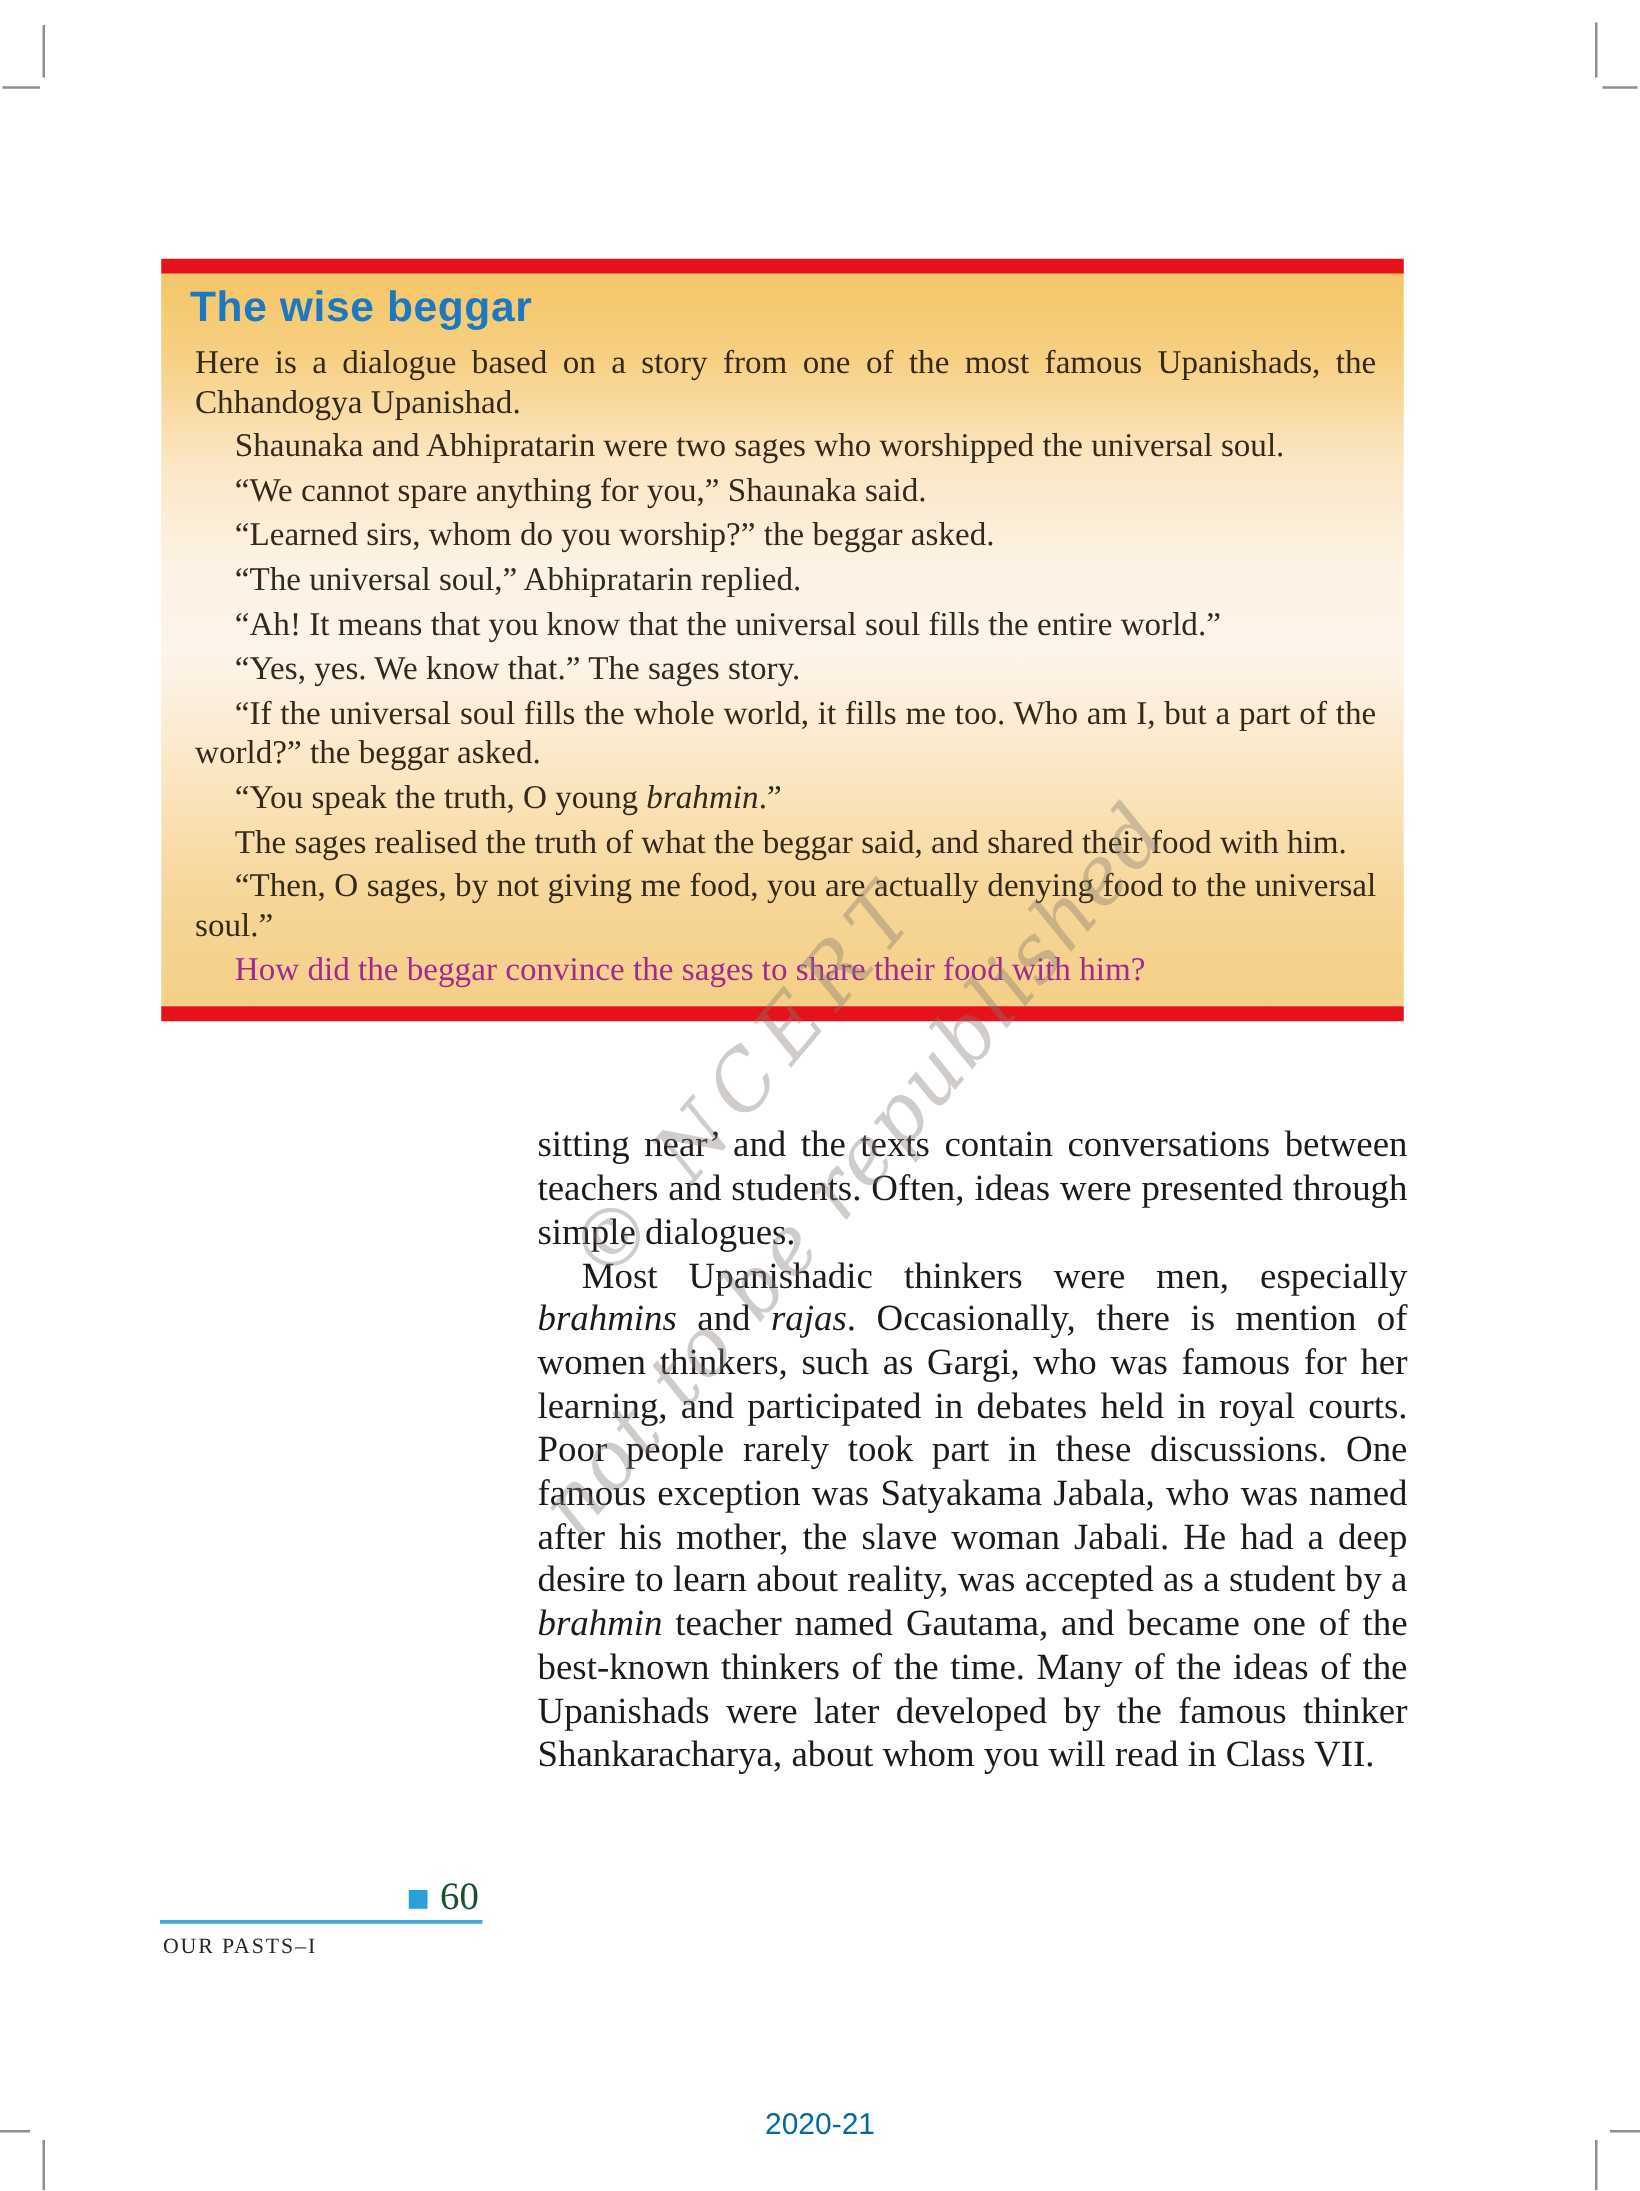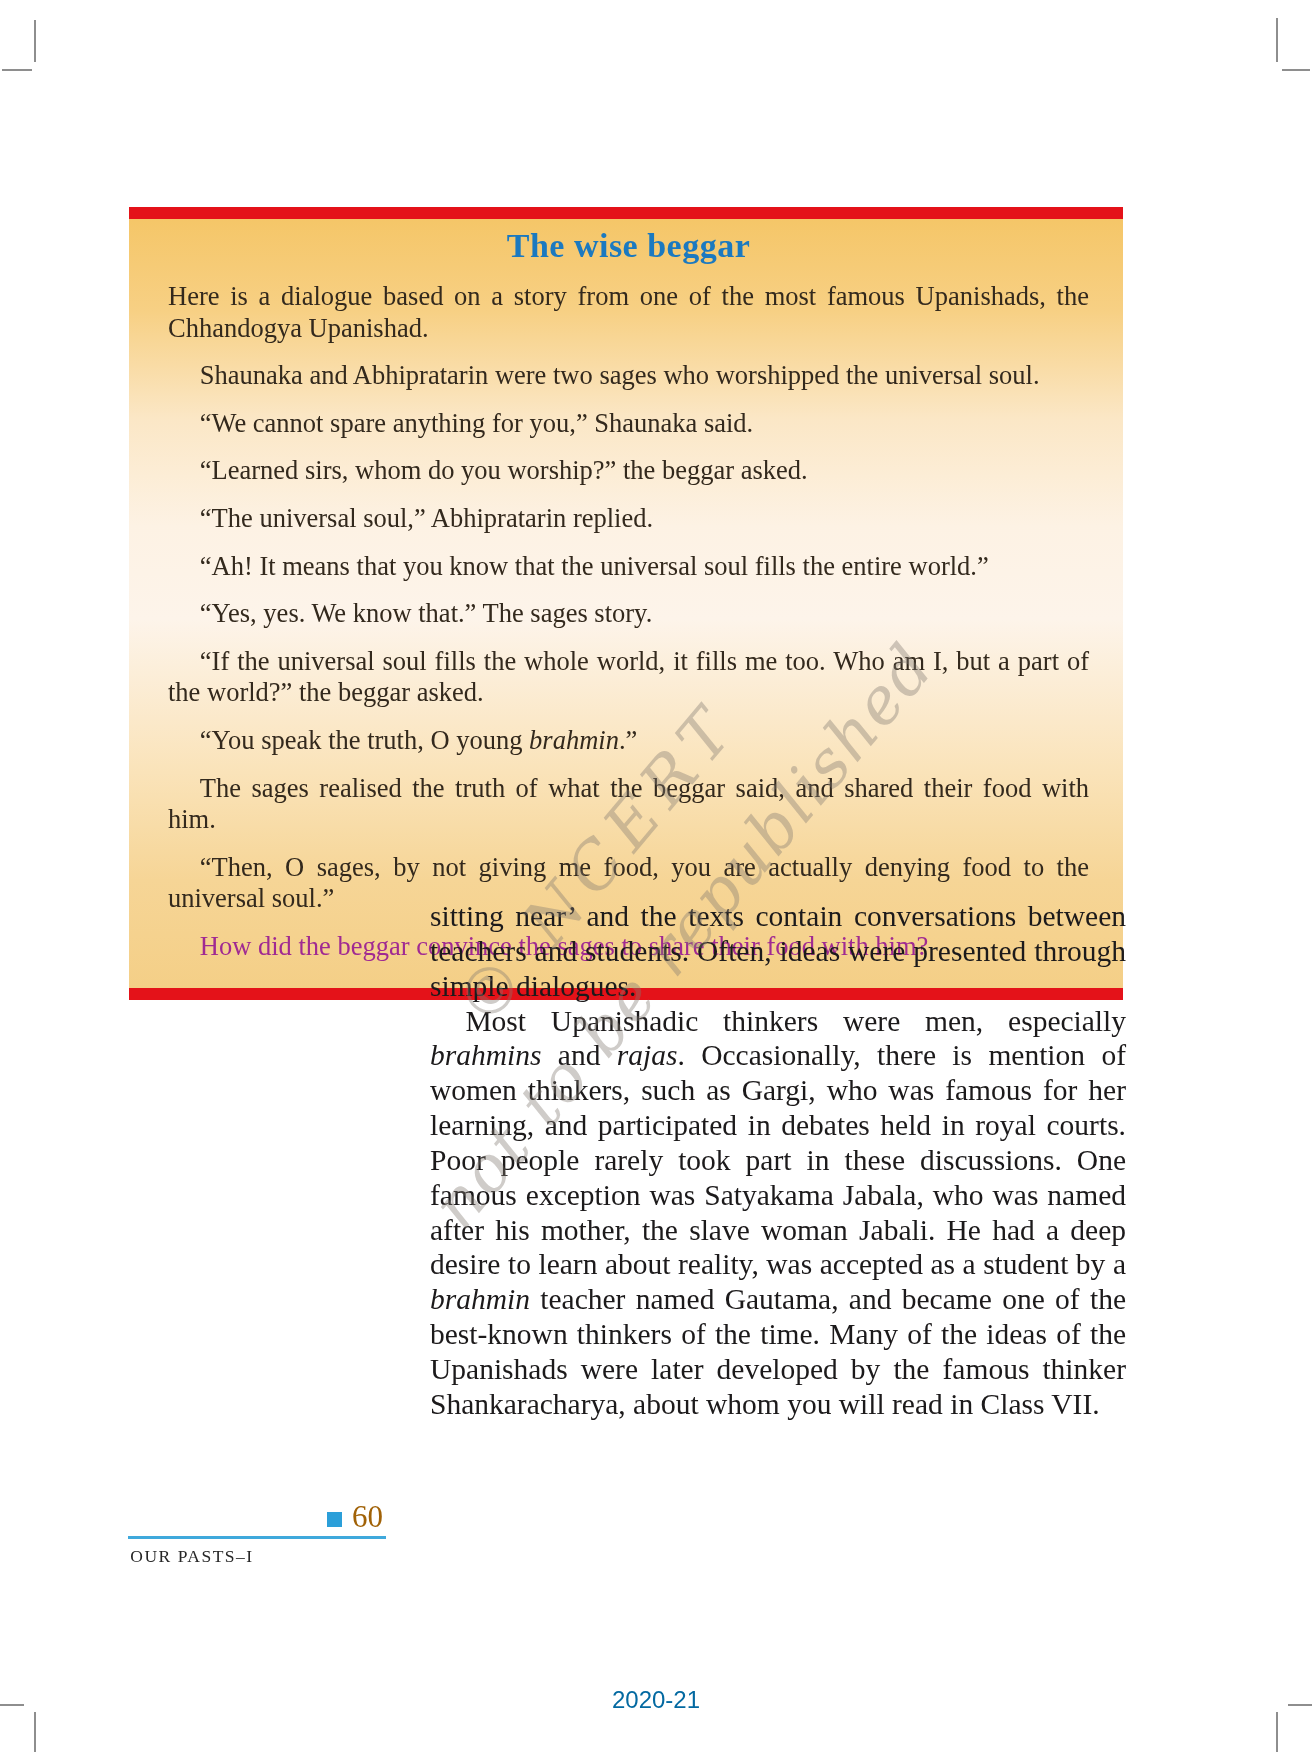--- a/index.html
+++ b/index.html
@@ -40,29 +40,29 @@
   }
   .story-box .bar { height:12px; background:var(--red,#e41219); }
   .story-box .box-body {
     background:linear-gradient(180deg,
       #f5c668 0%, #f7d084 12%, #fbe7c6 26%, #fdf2e4 40%,
       #fdf4ea 52%, #fae3b9 72%, #f6d596 86%, #f4cf87 100%);
     padding:6px 18px 9px 23px;
   }
   .story-box h2 {
     margin:2px 0 8px 0;
-    text-align:center;
-    font-family:Liberation Serif, serif;
+    text-align:left;
+    font-family:Liberation Sans, sans-serif;
     font-weight:bold;
     font-size:34px;
     letter-spacing:0.5px;
     color:var(--title-blue,#1b79c0);
   }
   .story-box .box-paragraphs p {
-    margin:16px;
+    margin:4px;
     font-size:26.5px;
     line-height:31.6px;
     text-align:justify;
     color:#33291d;
   }
   .box-paragraphs p.question { color:var(--question-purple,#a02a92); }
 
   
   .body-column {
     position:absolute;
@@ -77,21 +77,21 @@
   }
   p.indent { text-indent:1.2em; }
   .it { font-style:italic; }
 
   
   .page-number-row {
     position:absolute;
     left:0; top:1501px; width:383px;
     text-align:right;
     font-size:31px;
-    color:#a16207;
+    color:#14532d;
     line-height:32px;
   }
   .page-number-row .sq {
     display:inline-block;
     width:15px; height:15px;
     background:var(--footer-blue,#2b9fd9);
     margin-right:10px;
   }
   .footer-rule {
     position:absolute;

